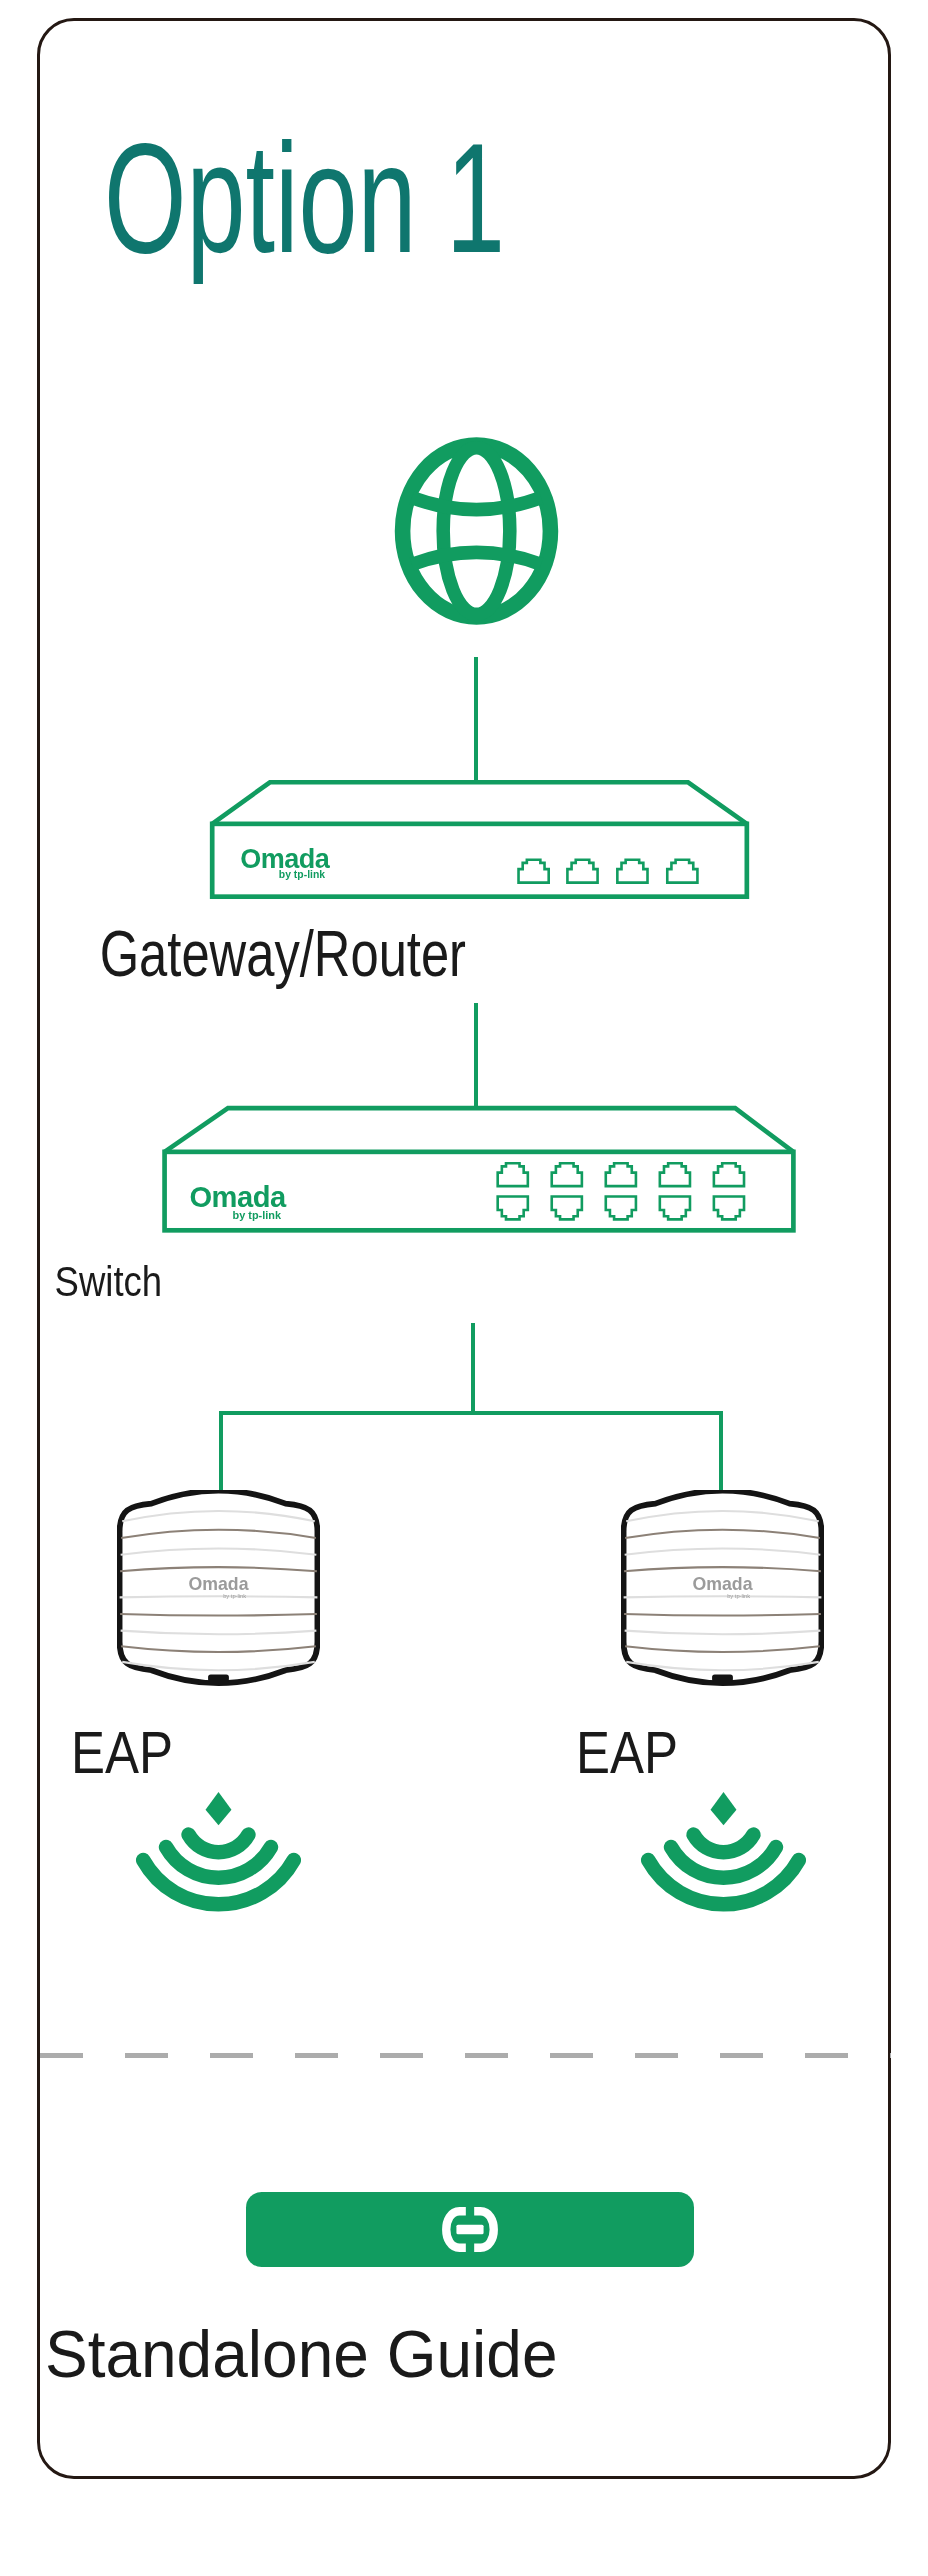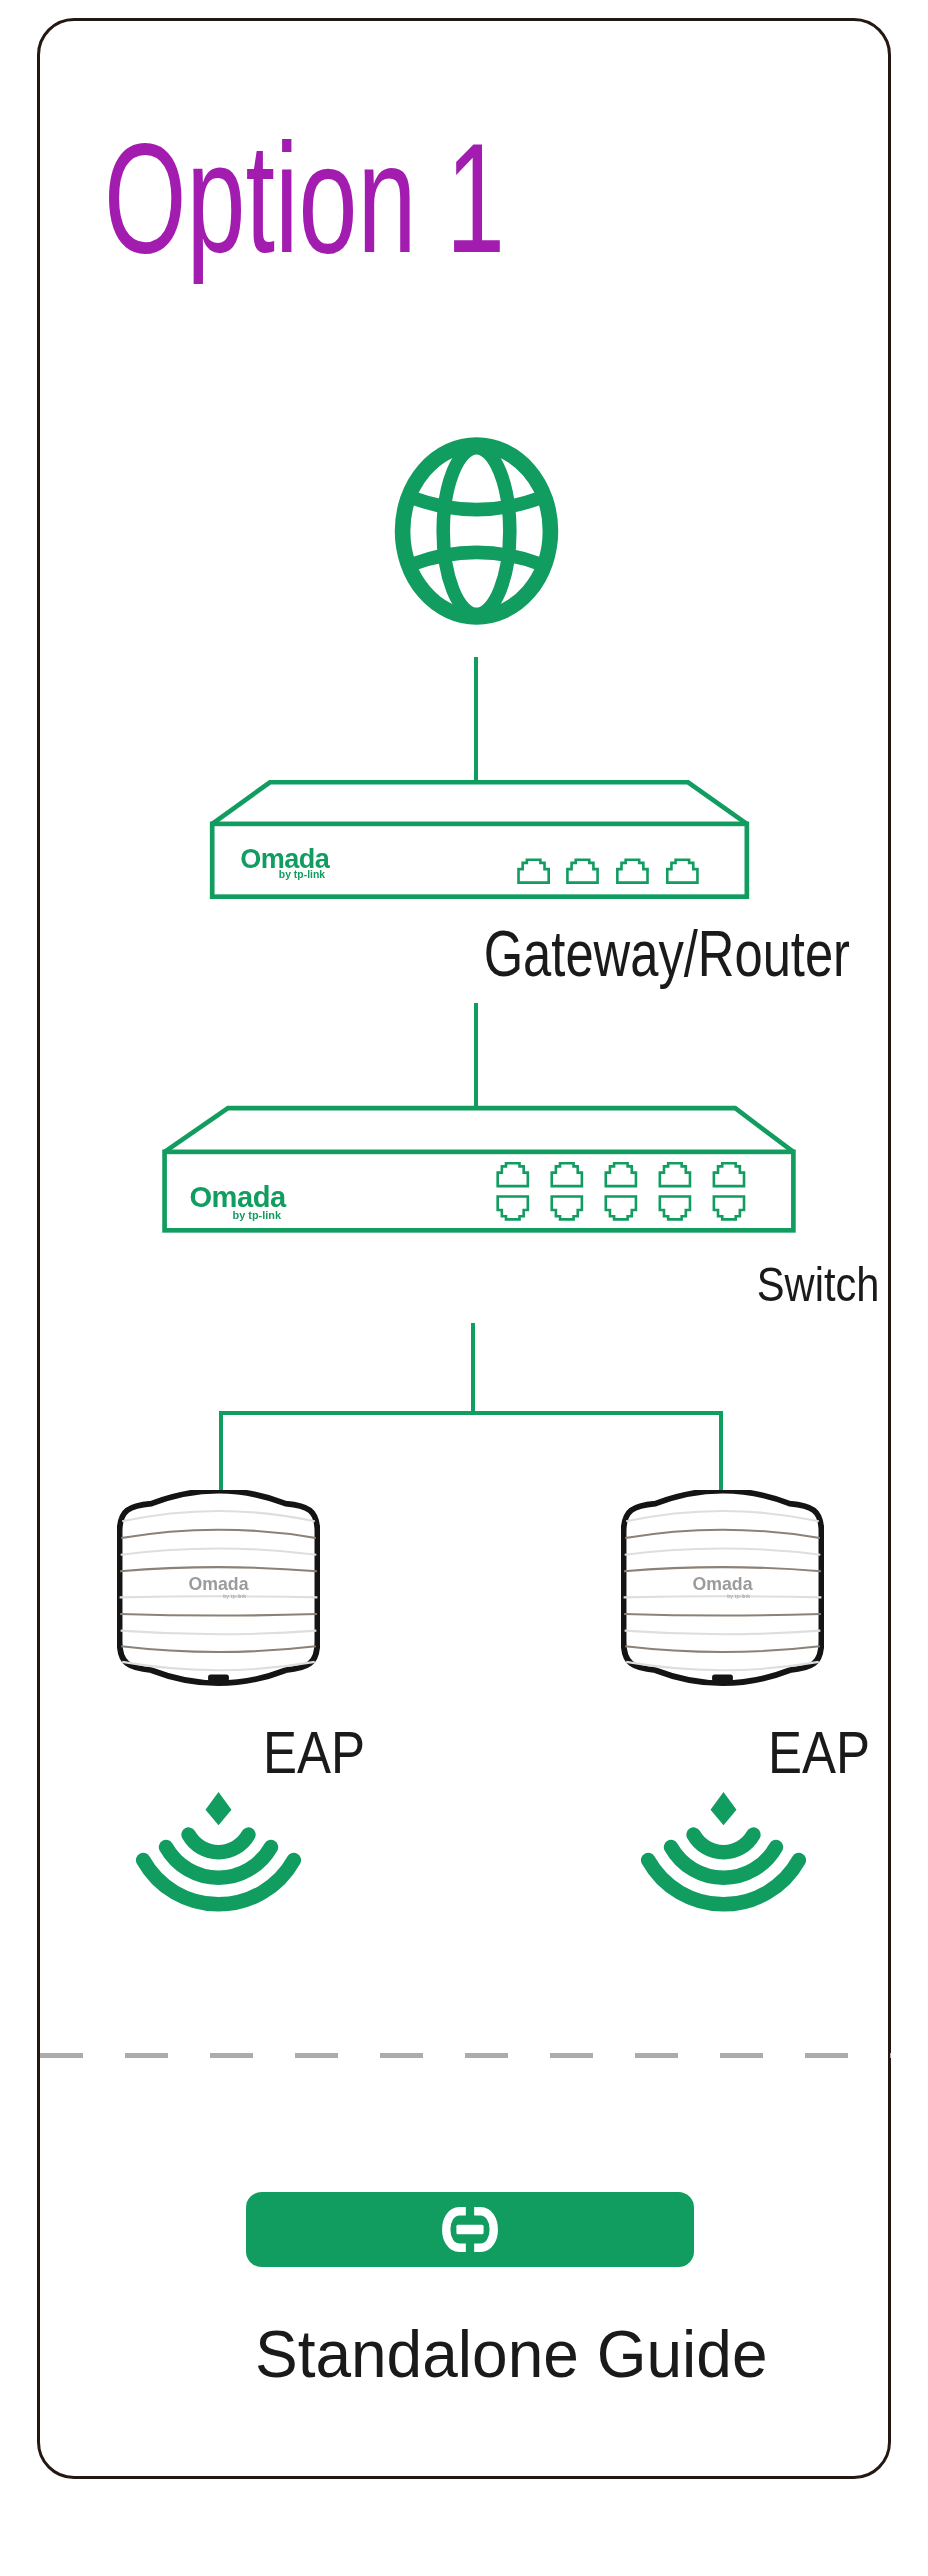--- a/index.html
+++ b/index.html
@@ -18,25 +18,25 @@
   .stage{
     position:relative;width:929px;height:2576px;background:var(--bg);
     font-family:"Liberation Sans", sans-serif;overflow:hidden;
   }
   .card{
     position:absolute;left:37px;top:17.7px;width:854px;height:2461px;
     border:3.1px solid var(--card-border);border-radius:37px;background:#fff;
   }
   .title{
     position:absolute;left:104px;top:120px;font-size:156px;line-height:1;
-    color:#a21caf;white-space:nowrap;
+    color:#0f766e;white-space:nowrap;
   }
   .condensed{display:inline-block;transform-origin:left center;}
   .lbl{
-    position:absolute;line-height:1;color:var(--ink);text-align:right;white-space:nowrap;
+    position:absolute;line-height:1;color:var(--ink);text-align:left;white-space:nowrap;
   }
   .lbl .condensed{transform-origin:center center;}
   .line{position:absolute;background:var(--green);}
   .device-svg{position:absolute;display:block;}
   .gstroke{stroke:var(--green);fill:#fff;}
   .brand-lg{fill:var(--green);font-family:"Liberation Sans",sans-serif;font-weight:bold;letter-spacing:-1px;}
   .brand-sm{fill:var(--green);font-family:"Liberation Sans",sans-serif;font-weight:bold;}
   .eap-brand-lg{fill:var(--logo-gray);font-family:"Liberation Sans",sans-serif;font-weight:bold;}
   .eap-brand-sm{fill:var(--logo-gray);font-family:"Liberation Sans",sans-serif;}
   .eap-line-a{stroke:var(--eap-dark);}
@@ -139,21 +139,21 @@
       </g>
     <g>
         <use href="#rj45" transform="translate(646 227) scale(1,-1)"></use>
         <use href="#rj45" transform="translate(750 227) scale(1,-1)"></use>
         <use href="#rj45" transform="translate(854 227) scale(1,-1)"></use>
         <use href="#rj45" transform="translate(958 227) scale(1,-1)"></use>
         <use href="#rj45" transform="translate(1062 227) scale(1,-1)"></use>
       </g>
   </svg>
 
-  <div class="lbl" style="left:36px;top:1260px;width:854px;font-size:49px">
+  <div class="lbl" style="left:45px;top:1260px;width:854px;font-size:43px">
     <span class="condensed" style="transform:scaleX(0.85)">Switch</span>
   </div>
 
   <div class="line" style="left:471px;top:1323px;width:3.6px;height:90px"></div>
   <div class="line" style="left:219px;top:1411px;width:504px;height:3.6px"></div>
   <div class="line" style="left:219px;top:1411px;width:3.6px;height:82px"></div>
   <div class="line" style="left:719px;top:1411px;width:3.6px;height:82px"></div>
 
   <svg class="device-svg" style="left:117px;top:1490px" width="203" height="197" viewBox="0 0 390 378">
     <use href="#eap-device"></use>

